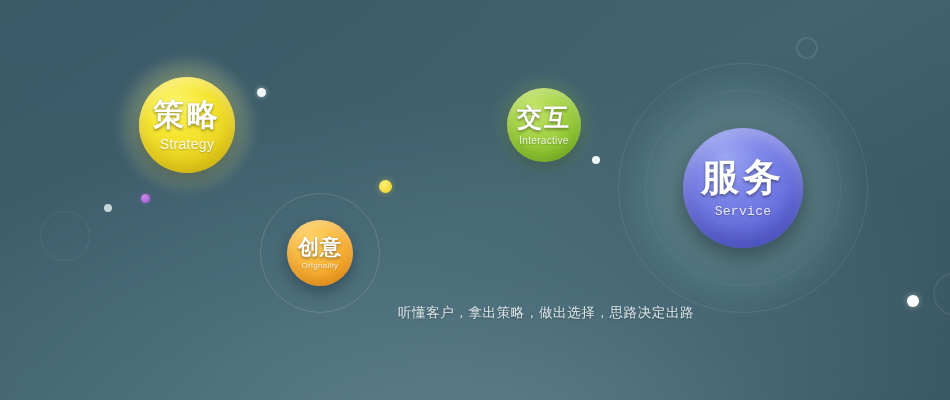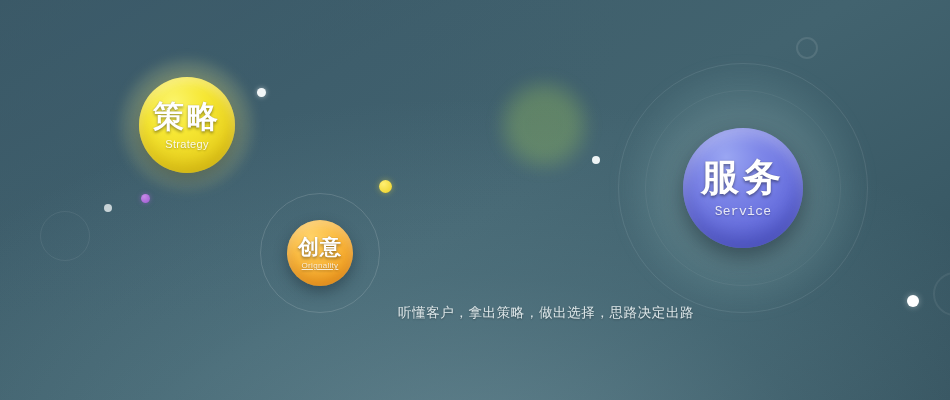--- a/index.html
+++ b/index.html
@@ -52,21 +52,21 @@
     background:radial-gradient(circle, rgba(235,232,120,.50) 38%, rgba(222,224,140,.22) 58%, rgba(200,215,160,0) 76%);
     filter:blur(5px);
   }
   #bubble-strategy{
     left:139px; top:77px; width:96px; height:96px;
     background:
       radial-gradient(circle at 36% 26%, #fbf46a 0%, #f6e733 34%, #ecd623 62%, #d9bd12 88%, #caa90c 100%);
     box-shadow:0 7px 16px rgba(20,35,45,.38), inset 0 -9px 16px rgba(180,150,10,.35), inset 0 6px 10px rgba(255,255,255,.35);
   }
   #bubble-strategy .cn{ font-size:31px; color:#fff; }
-  #bubble-strategy .en{ color:rgba(255,255,255,.9); font-size:11px; }
+  #bubble-strategy .en{ color:rgba(255,255,255,.9); font-size:14px; }
 
   
   #halo-green{
     left:495px; top:76px; width:98px; height:98px;
     background:radial-gradient(circle, rgba(168,210,90,.30) 40%, rgba(160,200,100,0) 74%);
     filter:blur(6px);
   }
   #bubble-interactive{
     left:507px; top:88px; width:74px; height:74px;
     background:
@@ -79,21 +79,21 @@
   
   #ring-orange{ left:260px; top:193px; width:120px; height:120px; border-color:rgba(255,255,255,.14); }
   #bubble-originality{
     left:287px; top:220px; width:66px; height:66px;
     background:
       radial-gradient(circle at 36% 26%, #ffd267 0%, #fbbd43 36%, #f5a82b 66%, #e9901a 92%, #dd8213 100%);
     box-shadow:0 6px 14px rgba(20,35,45,.40), inset 0 -7px 13px rgba(180,95,10,.30), inset 0 5px 9px rgba(255,255,255,.3);
     justify-content:center;
   }
   #bubble-originality .cn{ font-size:21px; letter-spacing:1px; }
-  #bubble-originality .en{ font-size:8px; margin-top:5px; color:rgba(255,255,255,.8);text-decoration:underline; }
+  #bubble-originality .en{ font-size:8px; margin-top:5px; color:rgba(255,255,255,.8); }
 
   
   #halo-blue{
     left:623px; top:68px; width:240px; height:240px;
     background:radial-gradient(circle, rgba(170,205,205,.22) 42%, rgba(150,195,195,.11) 58%, rgba(140,190,190,0) 76%);
     filter:blur(9px);
   }
   #ring-blue{ left:618px; top:63px; width:250px; height:250px; }
   #ring-blue2{ left:645px; top:90px; width:196px; height:196px; border-color:rgba(255,255,255,.05); }
   #bubble-service{
@@ -148,20 +148,24 @@
   <div class="dot" style="left:379px; top:180px; width:13px; height:13px; background:radial-gradient(circle at 35% 30%, #ffef72, #ecd124); box-shadow:0 0 6px rgba(240,220,60,.45);"></div>
   <div class="dot" style="left:592px; top:156px; width:8px; height:8px; background:#eef4f5;"></div>
   <div class="dot" style="left:104px; top:204px; width:8px; height:8px; background:#dfe8ea; opacity:.85;"></div>
   <div class="dot" style="left:907px; top:295px; width:12px; height:12px; background:#ffffff; box-shadow:0 0 6px rgba(255,255,255,.4);"></div>
 
   <div class="bubble" id="bubble-strategy">
     <span class="cn">策略</span>
     <span class="en">Strategy</span>
   </div>
 
+  <div class="bubble" id="bubble-interactive">
+    <span class="cn">交互</span>
+    <span class="en">Interactive</span>
+  </div>
 
   <div class="bubble" id="bubble-originality">
     <span class="cn">创意</span>
     <span class="en">Orignality</span>
   </div>
 
   <div class="bubble" id="bubble-service">
     <span class="cn">服务</span>
     <span class="en">Service</span>
   </div>

